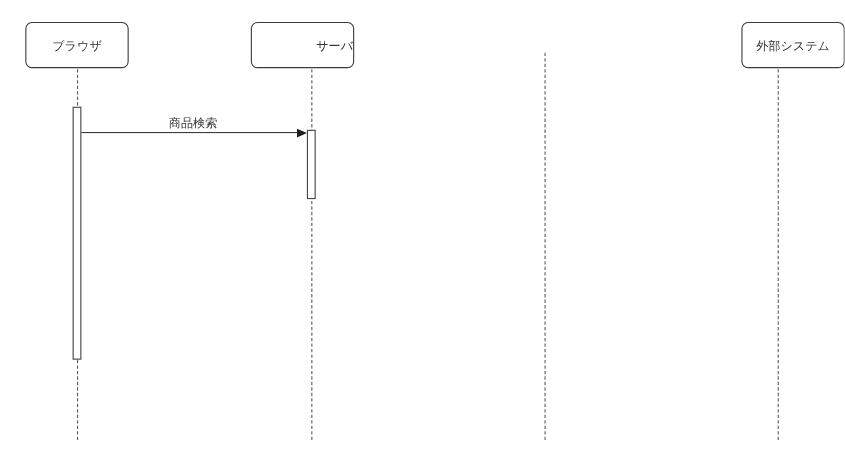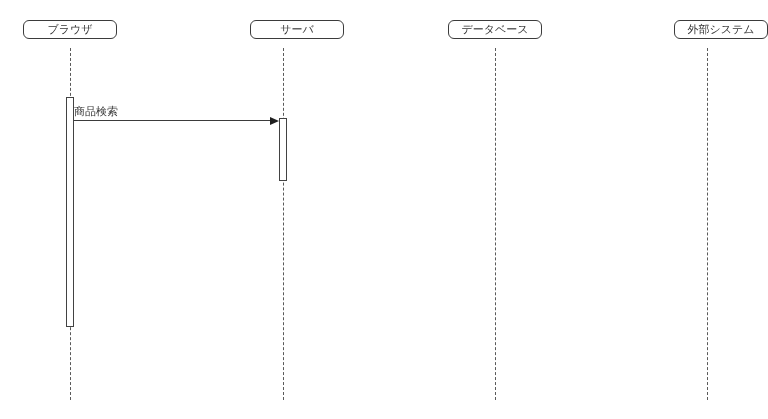--- a/index.html
+++ b/index.html
@@ -14,21 +14,21 @@
     background: #ffffff;
     overflow: hidden;
     font-family: "Liberation Sans", "DejaVu Sans", sans-serif;
     color: #333333;
   }
   
   .actor-box {
     position: absolute;
     top: 20px;
     width: 94px;
-    height: 19px;
+    height: 42px;
     box-sizing: border-box;
     background: #ffffff;
     border: 1px solid #3b3b3b;
     border-radius: 6px;
     display: flex;
     align-items: center;
     justify-content: center;
     font-size: 11px;
     color: #333333;
     z-index: 3;
@@ -62,44 +62,42 @@
     position: absolute;
     width: 0;
     height: 0;
     border-top: 4px solid transparent;
     border-bottom: 4px solid transparent;
     border-left: 9px solid #1f1f1f;
     z-index: 3;
   }
   .msg-label {
     position: absolute;
+    text-align: center;
     font-size: 11px;
     color: #333333;
     z-index: 3;
     white-space: nowrap;
   }
 </style>
 </head>
 <body>
 
 <div class="canvas">
 
   <div class="actor-box" style="left:23px;">
     <span>ブラウザ</span>
   </div>
   <div class="lifeline" style="left:70px;"></div>
 
-  <div class="actor-box" style="left:250px;">
+  <div class="actor-box" style="left:228px;justify-content:flex-end;">
     <span>サーバ</span>
   </div>
   <div class="lifeline" style="left:283px;"></div>
 
-  <div class="actor-box" style="left:448px;">
-    <span>データベース</span>
-  </div>
   <div class="lifeline" style="left:495px;"></div>
 
   <div class="actor-box" style="left:660px;margin-left:14px;">
     <span>外部システム</span>
   </div>
   <div class="lifeline" style="left:707px;"></div>
 
   <div class="activation" style="left:66px; top:97px; height:230px;"></div>
 
   <div class="activation" style="left:279px; top:118px; height:63px;"></div>

